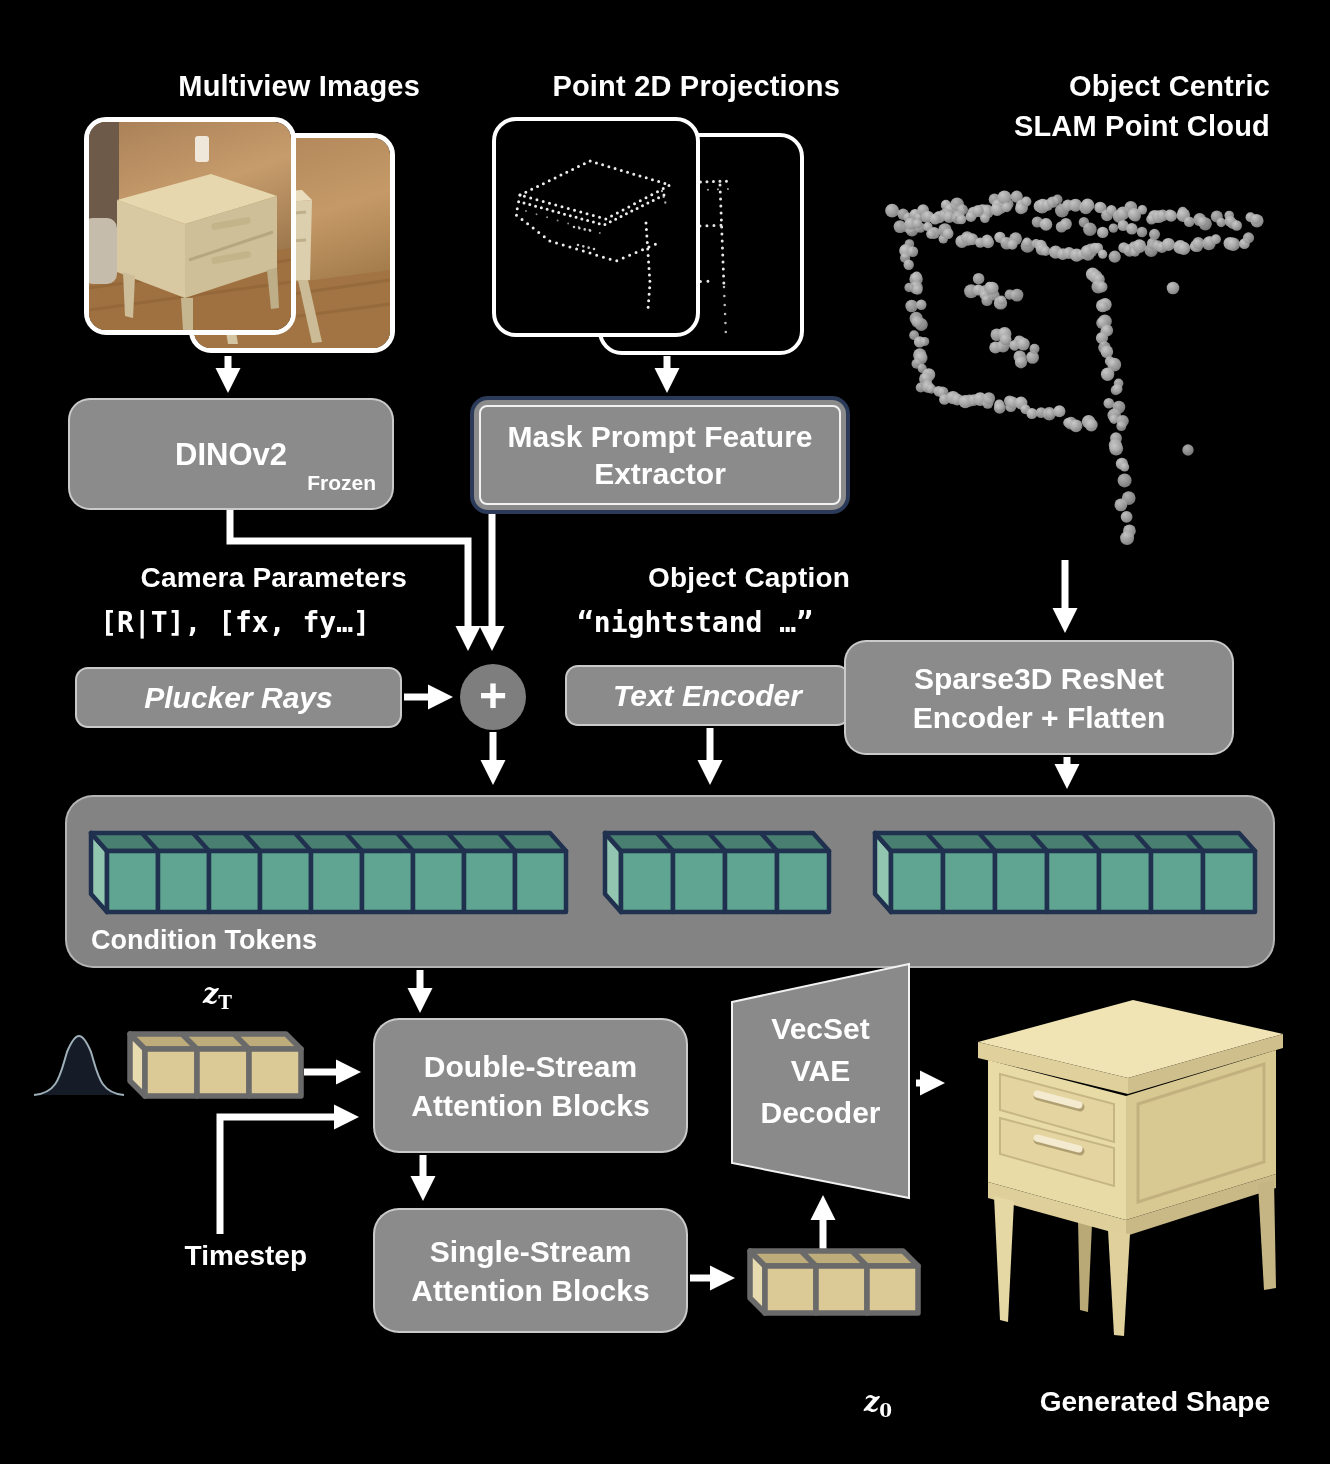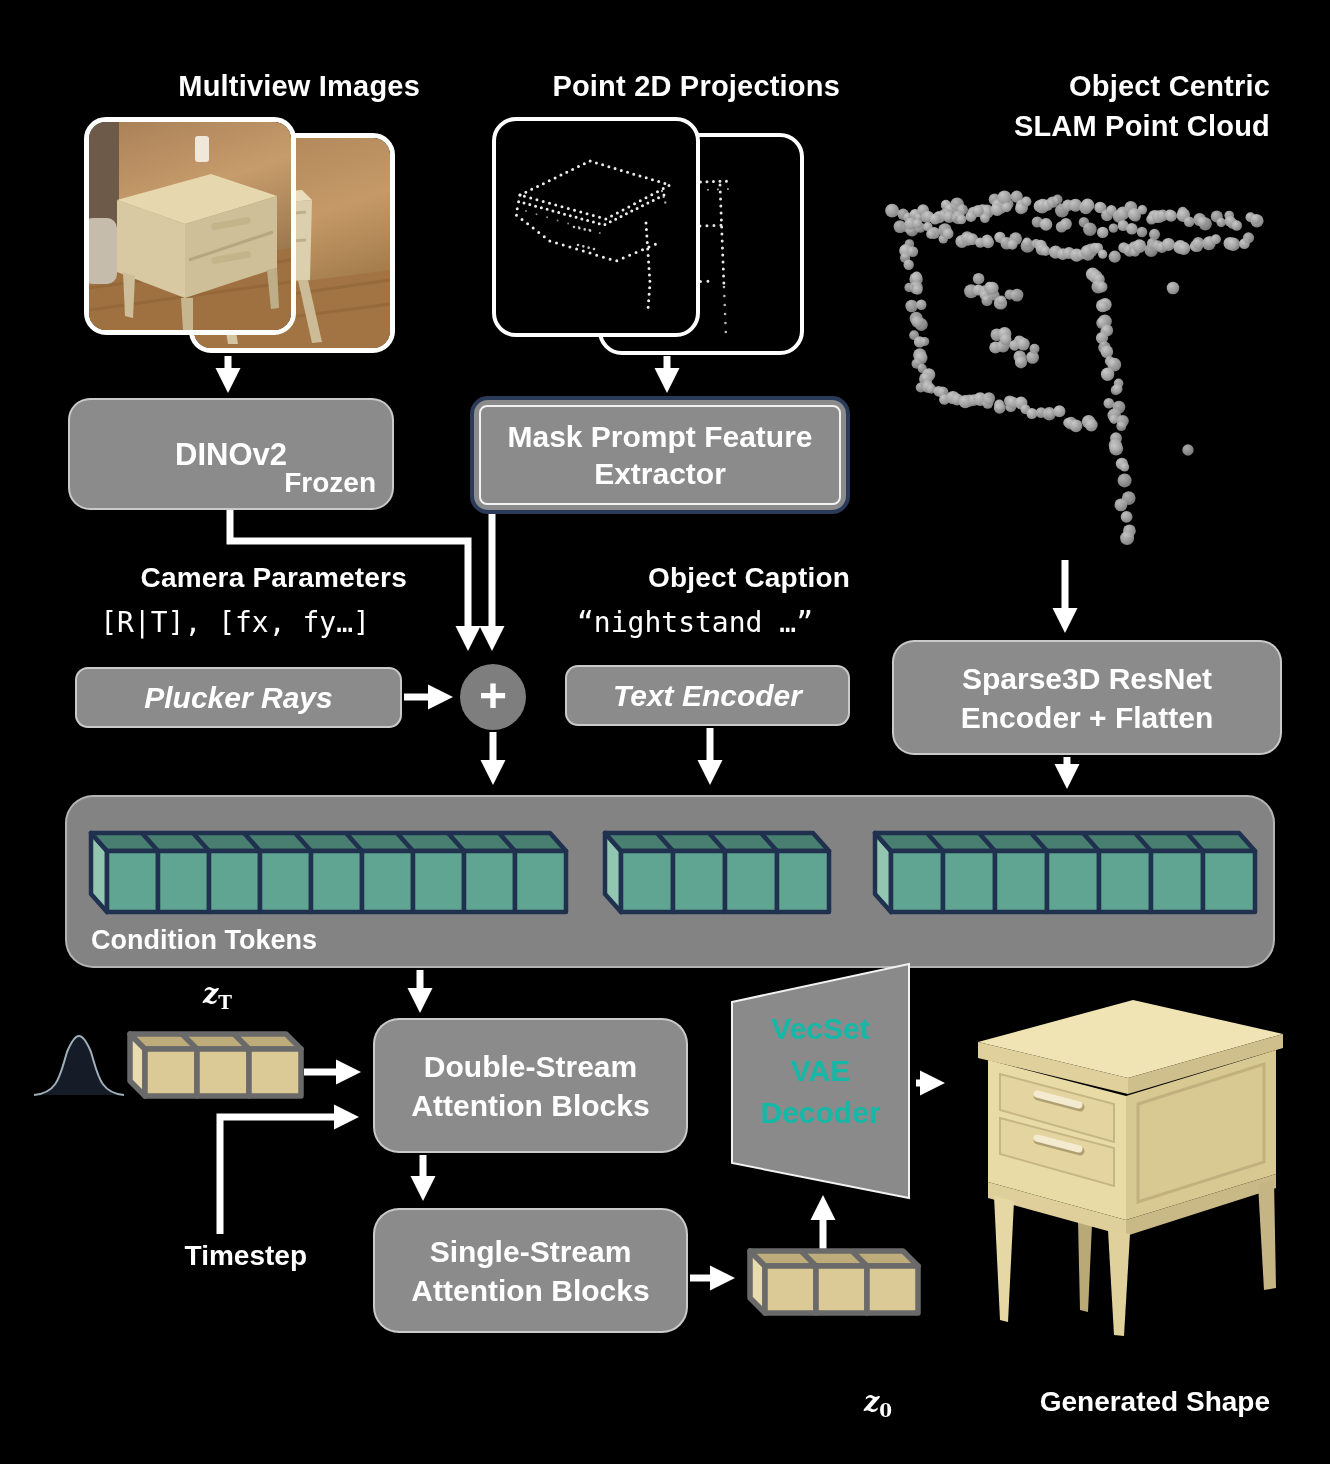--- a/index.html
+++ b/index.html
@@ -1,39 +1,39 @@
 <!DOCTYPE html>
 <html><head>
 <meta charset="utf-8">
 <style>
   html,body{margin:0;padding:0;background:#000;}
   .canvas{position:relative;width:1330px;height:1464px;background:#000;overflow:hidden;
           font-family:"Liberation Sans",sans-serif;color:#fff;}
   .abs{position:absolute;}
   .hd{position:absolute;font-weight:700;font-size:29px;text-align:right;color:#fff;letter-spacing:.2px;}
   .hd2{font-size:28px;}
-  .code{position:absolute;font-family:"DejaVu Sans Mono",monospace;font-weight:400;font-size:28px;
+  .code{position:absolute;font-family:"DejaVu Sans Mono",monospace;font-weight:700;font-size:28px;
         text-align:center;color:#fff;white-space:nowrap;}
   .gbox{position:absolute;background:#8b8b8b;border:2px solid rgba(255,255,255,.55);
         border-radius:22px;display:flex;flex-direction:column;align-items:center;justify-content:center;
         font-weight:700;font-size:30px;line-height:39px;color:#fff;text-align:center;z-index:2;box-sizing:border-box;}
   .gbox.small{border-radius:13px;font-style:italic;}
   .photo{position:absolute;border:5px solid #fff;border-radius:22px;overflow:hidden;background:#000;}
   .proj{position:absolute;border:4px solid #fff;border-radius:24px;overflow:hidden;background:#000;}
-  .tag{position:absolute;right:16px;bottom:6px;font-size:28px;font-weight:700;margin-left:18px;}
+  .tag{position:absolute;right:16px;bottom:6px;font-size:21px;font-weight:700;margin-left:18px;}
   .maskbox{border:4px solid #2c3a5a;border-radius:18px;}
   .maskinner{position:absolute;inset:5px;border:2.5px solid #f2f2f2;border-radius:8px;pointer-events:none;}
   .plus{position:absolute;width:66px;height:66px;border-radius:50%;background:#7e7e7e;z-index:2;
         display:flex;align-items:center;justify-content:center;font-size:48px;font-weight:700;color:#fff;padding-bottom:4px;box-sizing:border-box;}
   .bar{position:absolute;left:65px;top:795px;width:1210px;height:173px;background:#838383;
        border:2px solid rgba(255,255,255,.4);border-radius:28px;z-index:0;box-sizing:border-box;}
   .barlabel{position:absolute;left:24px;bottom:10px;font-size:27px;font-weight:700;color:#fff;}
   .math{font-family:"DejaVu Serif",serif;font-style:italic;font-weight:700;}
   .math sub{font-size:.68em;font-style:normal;}
-  .trapz-line{position:absolute;width:177px;left:732px;text-align:center;font-weight:700;font-size:30px;color:#14b8a6;z-index:2;}
+  .trapz-line{position:absolute;width:177px;left:732px;text-align:center;font-weight:700;font-size:30px;color:#ffffff;z-index:2;}
   #overlay{position:absolute;left:0;top:0;z-index:1;}
   .lbl{position:absolute;font-weight:700;font-size:28px;color:#fff;text-align:right;}
 </style>
 </head>
 <body>
 
 <div class="canvas">
 
   <div class="hd" style="left:60px;top:70px;width:360px">Multiview Images</div>
   <div class="hd" style="left:460px;top:70px;width:380px">Point 2D Projections</div>
@@ -136,21 +136,21 @@
   <div class="plus" style="left:460px;top:664px">
     <span>+</span>
   </div>
 
   <div class="hd hd2" style="left:540px;top:562px;width:310px">Object Caption</div>
   <div class="code" style="left:520px;top:606px;width:350px">“nightstand …”</div>
   <div class="gbox small" style="left:565px;top:665px;width:285px;height:61px">
     <span>Text Encoder</span>
   </div>
 
-  <div class="gbox" style="left:892px;top:640px;width:390px;height:115px">
+  <div class="gbox" style="left:844px;top:640px;width:390px;height:115px">
     <span>Sparse3D ResNet</span>
     <span>Encoder + Flatten</span>
   </div>
 
   <div class="bar">
     <span class="barlabel">Condition Tokens</span>
   </div>
 
   <div class="lbl math" style="left:152px;top:978px;width:80px;font-size:27px">
     <span>z</span><sub>T</sub>

